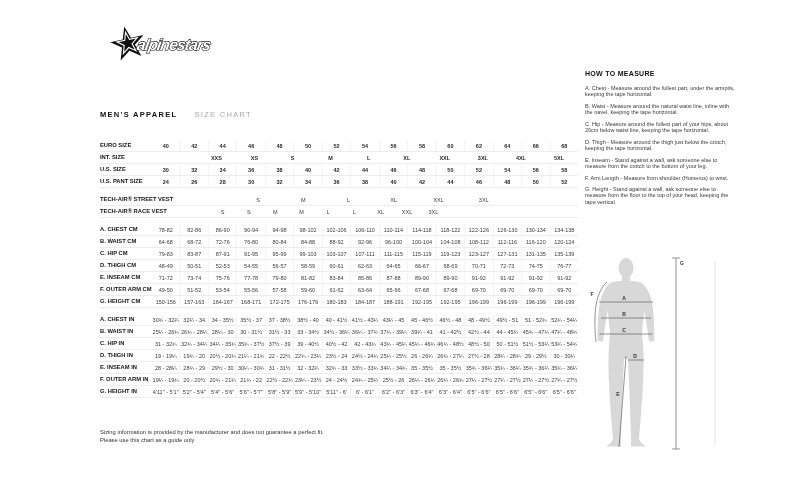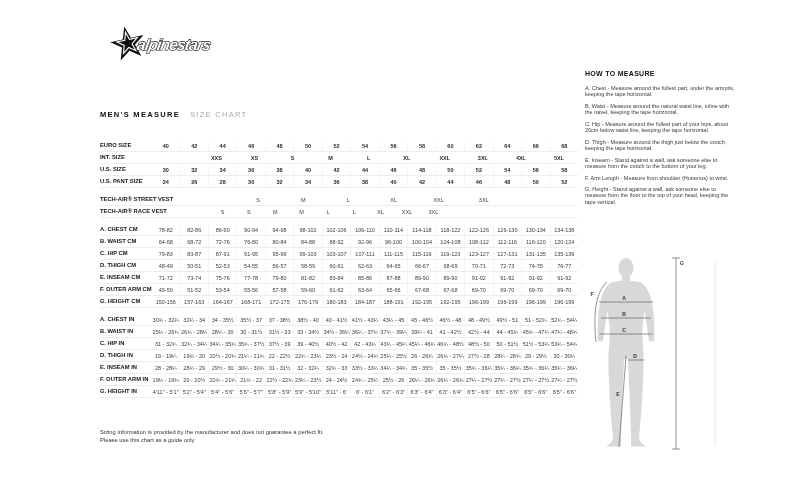--- a/index.html
+++ b/index.html
@@ -3,21 +3,21 @@
 <meta charset="utf-8">
 <style>
   html,body{margin:0;padding:0;background:#fff;}
   .page{position:relative;width:800px;height:480px;background:#ffffff;overflow:hidden;
         font-family:"Liberation Sans", sans-serif;color:#222;}
   
   .logo{position:absolute;left:110px;top:18px;width:125px;height:48px;}
   
   .title{position:absolute;left:100px;top:110px;font-size:7.5px;letter-spacing:1.3px;white-space:nowrap;}
   .title .b{font-weight:bold;color:#111;}
-  .title .l{color:#a9a9a9;margin-left:10px;}
+  .title .l{color:#a9a9a9;margin-left:17px;}
   
   .size-table{position:absolute;left:100px;top:140px;width:478px;}
   .t-row{display:flex;align-items:center;min-height:11px;border-bottom:1px solid #ededed;}
   .t-gap{height:6px;}
   .t-label{flex:0 0 52px;width:52px;font-weight:bold;font-size:5.8px;line-height:6.2px;color:#141414;}
   .t-row.vest .t-label{white-space:nowrap;overflow:visible;}
   .t-cells{flex:1;display:flex;min-width:0;}
   .t-cell{flex:1;text-align:center;font-size:5.5px;line-height:10px;color:#3c3c3c;white-space:nowrap;}
   .t-cells.grid .t-cell + .t-cell{border-left:1px solid #f4f4f4;}
   .t-row.hdr .t-cell{color:#2a2a2a;font-weight:bold;}
@@ -40,21 +40,21 @@
     <svg viewBox="0 0 125 48">
       <g transform="rotate(-12 18 26)">
         <path d="M18,8 L22.2,20.5 L35,20.5 L24.6,28.2 L28.6,40.5 L18,33 L7.4,40.5 L11.4,28.2 L1,20.5 L13.8,20.5 Z" fill="#111"></path>
         <path d="M18,14 L20.4,21.8 L28.4,21.8 L22,26.6 L24.4,34.2 L18,29.6 L11.6,34.2 L14,26.6 L7.6,21.8 L15.6,21.8 Z" fill="none" stroke="#fff" stroke-width="1.1"></path>
       </g>
       <text x="32" y="32" transform="skewX(-10)" font-size="15.5" font-style="italic" font-weight="bold" fill="#ffffff" stroke="#111" stroke-width="1.2" style="paint-order:stroke" letter-spacing="-0.8">alpinestars</text>
     </svg>
   </div>
 
   <div class="title">
-    <span class="b">MEN'S MEASURE</span><span class="l">SIZE CHART</span>
+    <span class="b">MEN'S APPAREL</span><span class="l">SIZE CHART</span>
   </div>
 
   <div class="size-table" id="size-table">
       <div class="t-row hdr">
         <div class="t-label">EURO SIZE</div>
         <div class="t-cells grid">
           <div class="t-cell">40</div>
           <div class="t-cell">42</div>
           <div class="t-cell">44</div>
           <div class="t-cell">46</div>

